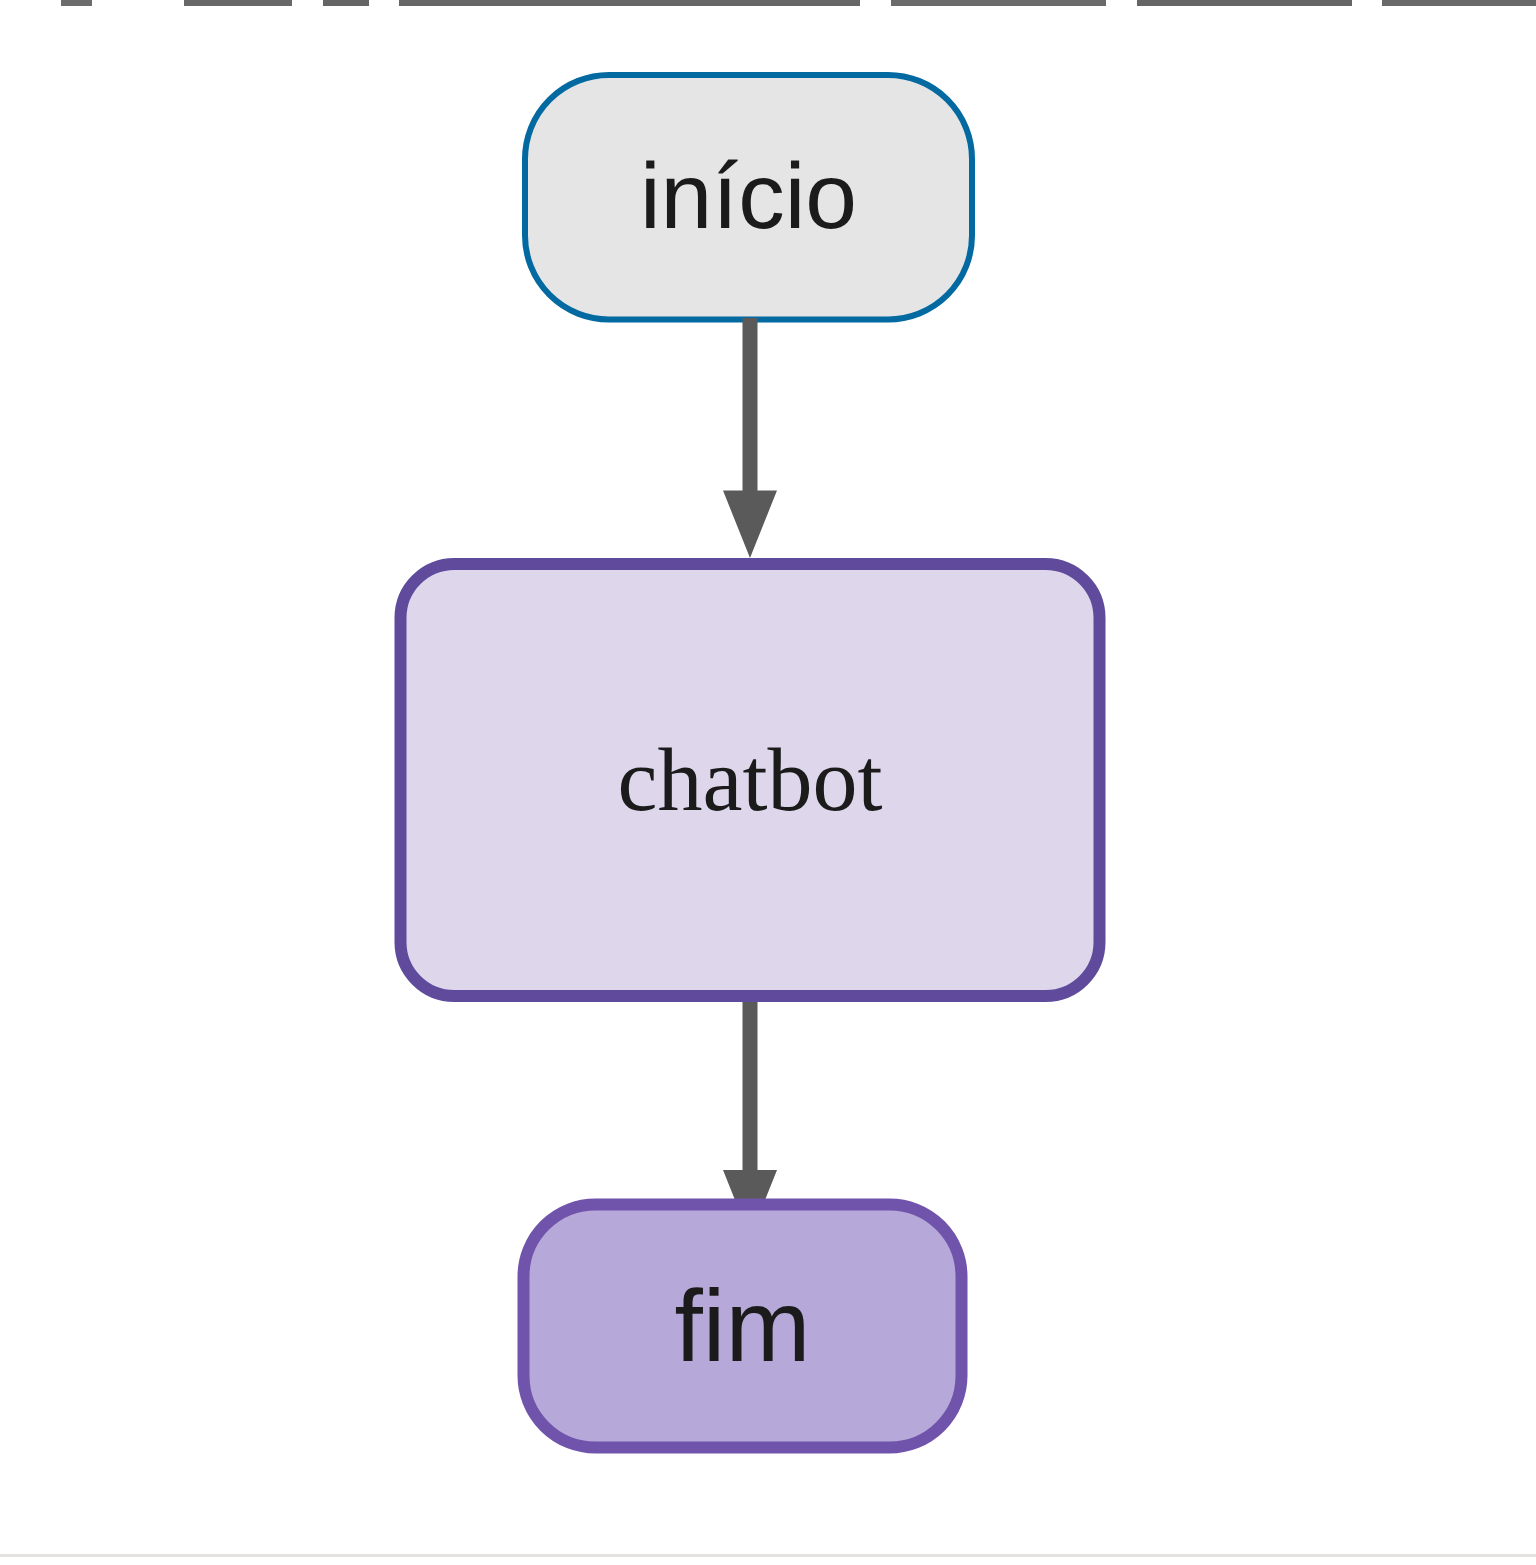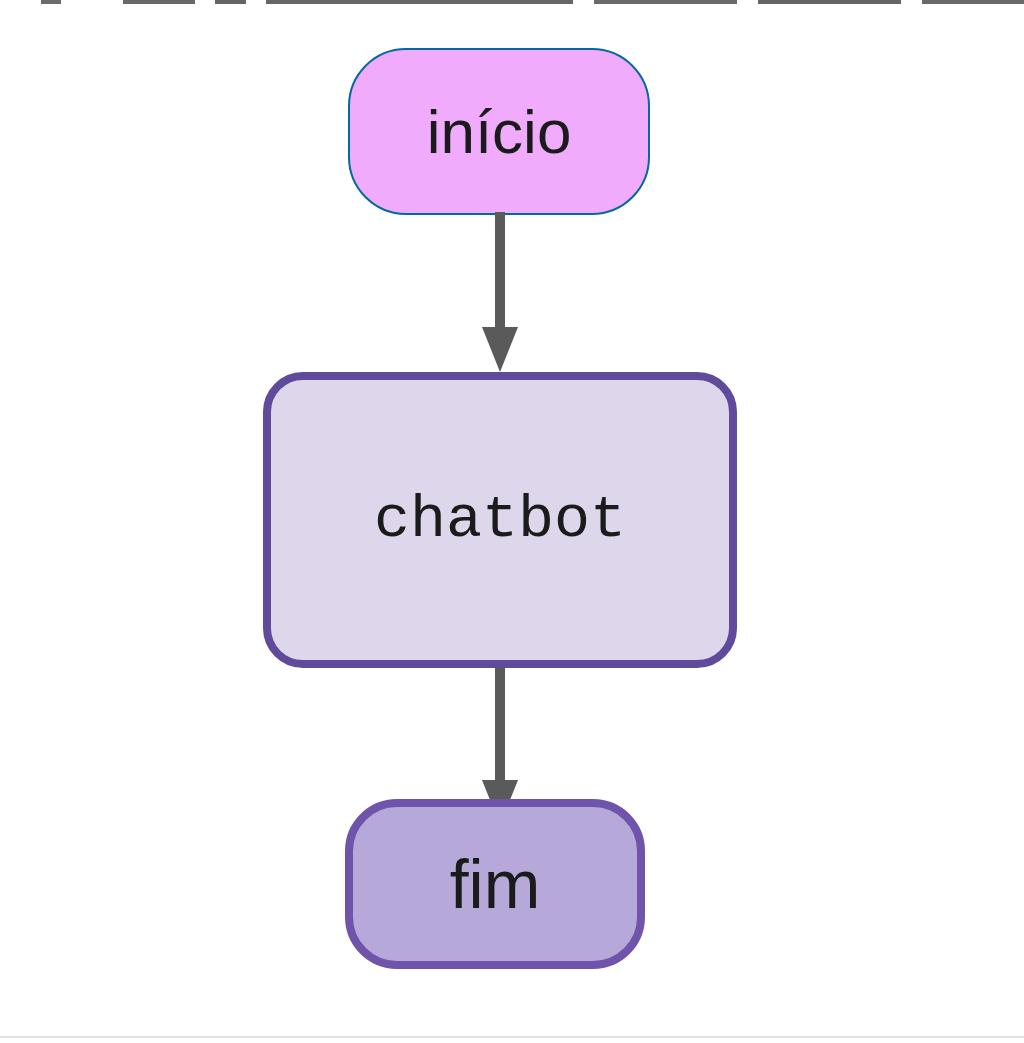--- a/index.html
+++ b/index.html
@@ -44,33 +44,33 @@
     box-sizing: border-box;
     display: flex;
     align-items: center;
     justify-content: center;
     color: #1b1b1b;
     text-align: center;
   }
   .node-start {
     left: 348px; top: 48px;
     width: 302px; height: 167px;
-    background: #f0abfc;
-    border: 2px solid #0369a1;
+    background: #e5e5e5;
+    border: 4px solid #0369a1;
     border-radius: 58px;
     font-size: 62px;
   }
   .node-process {
     left: 263px; top: 372px;
     width: 474px; height: 296px;
     background: #ded7ec;
     border: 8px solid #5f4a9c;
     border-radius: 40px;
     font-size: 60px;
-    font-family: Liberation Mono, monospace;
+    font-family: Liberation Serif, serif;
   }
   .node-end {
     left: 345px; top: 799px;
     width: 300px; height: 170px;
     background: #b7a8da;
     border: 8px solid #7053ab;
     border-radius: 52px;
     font-size: 68px;
   }
   .edges {

